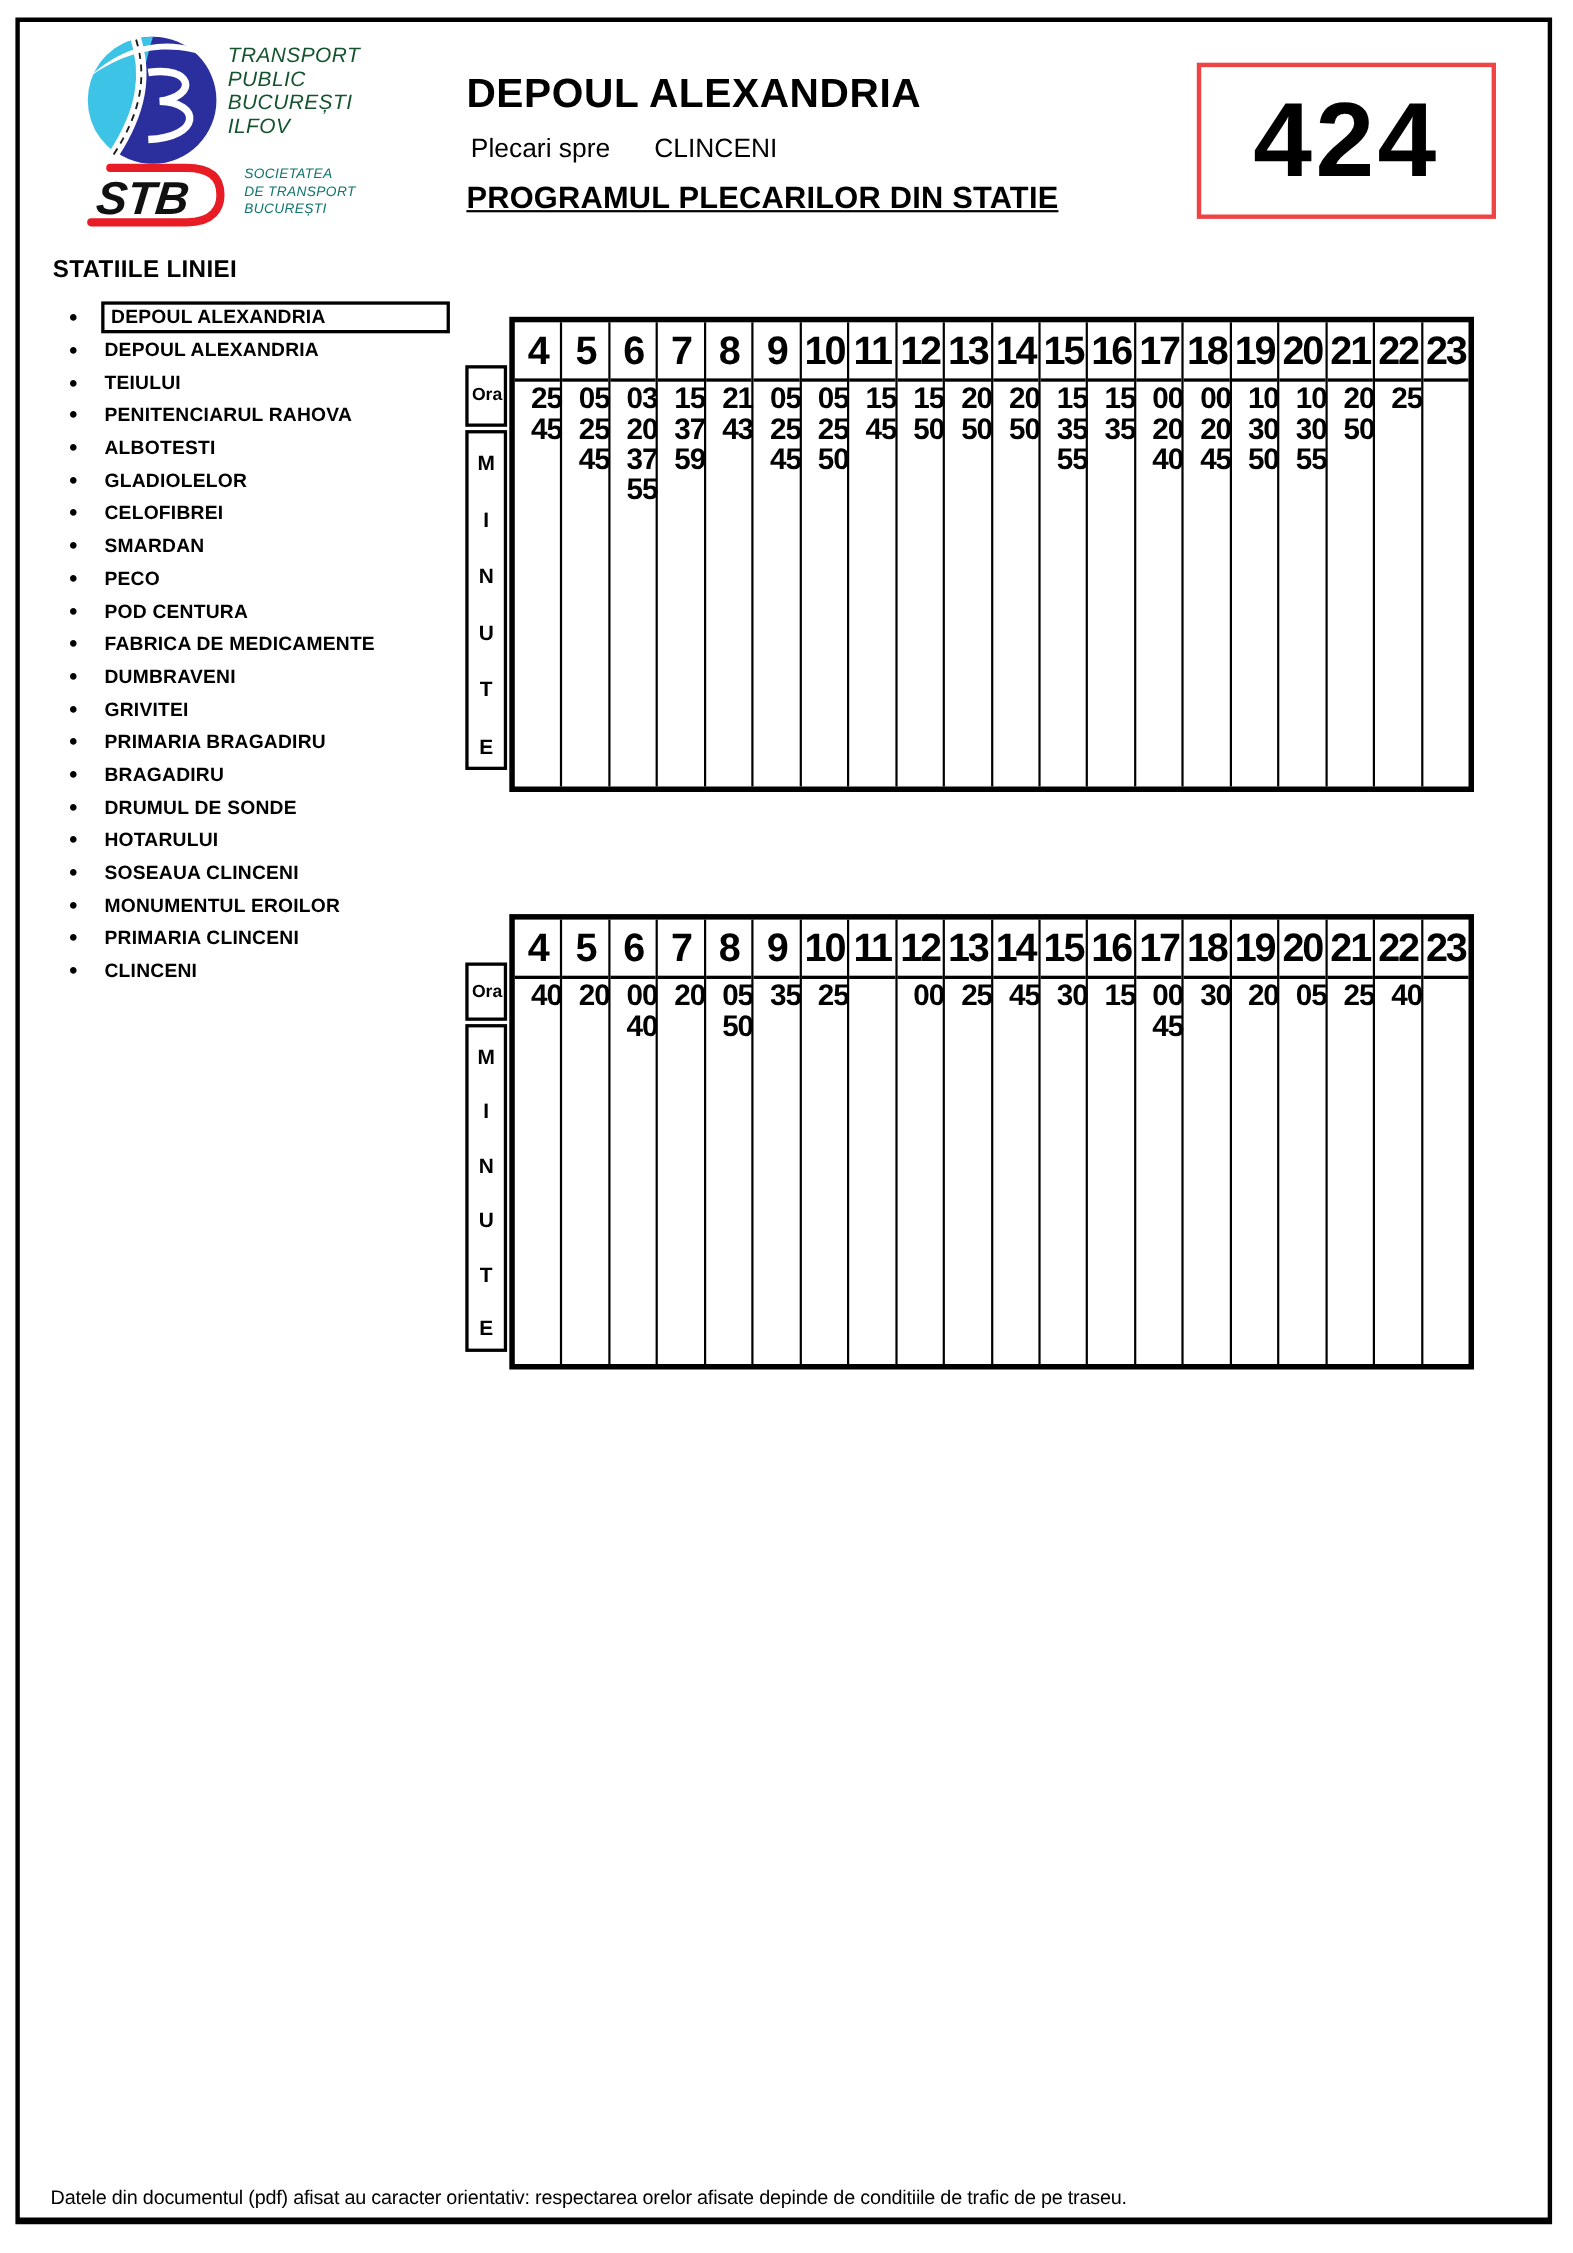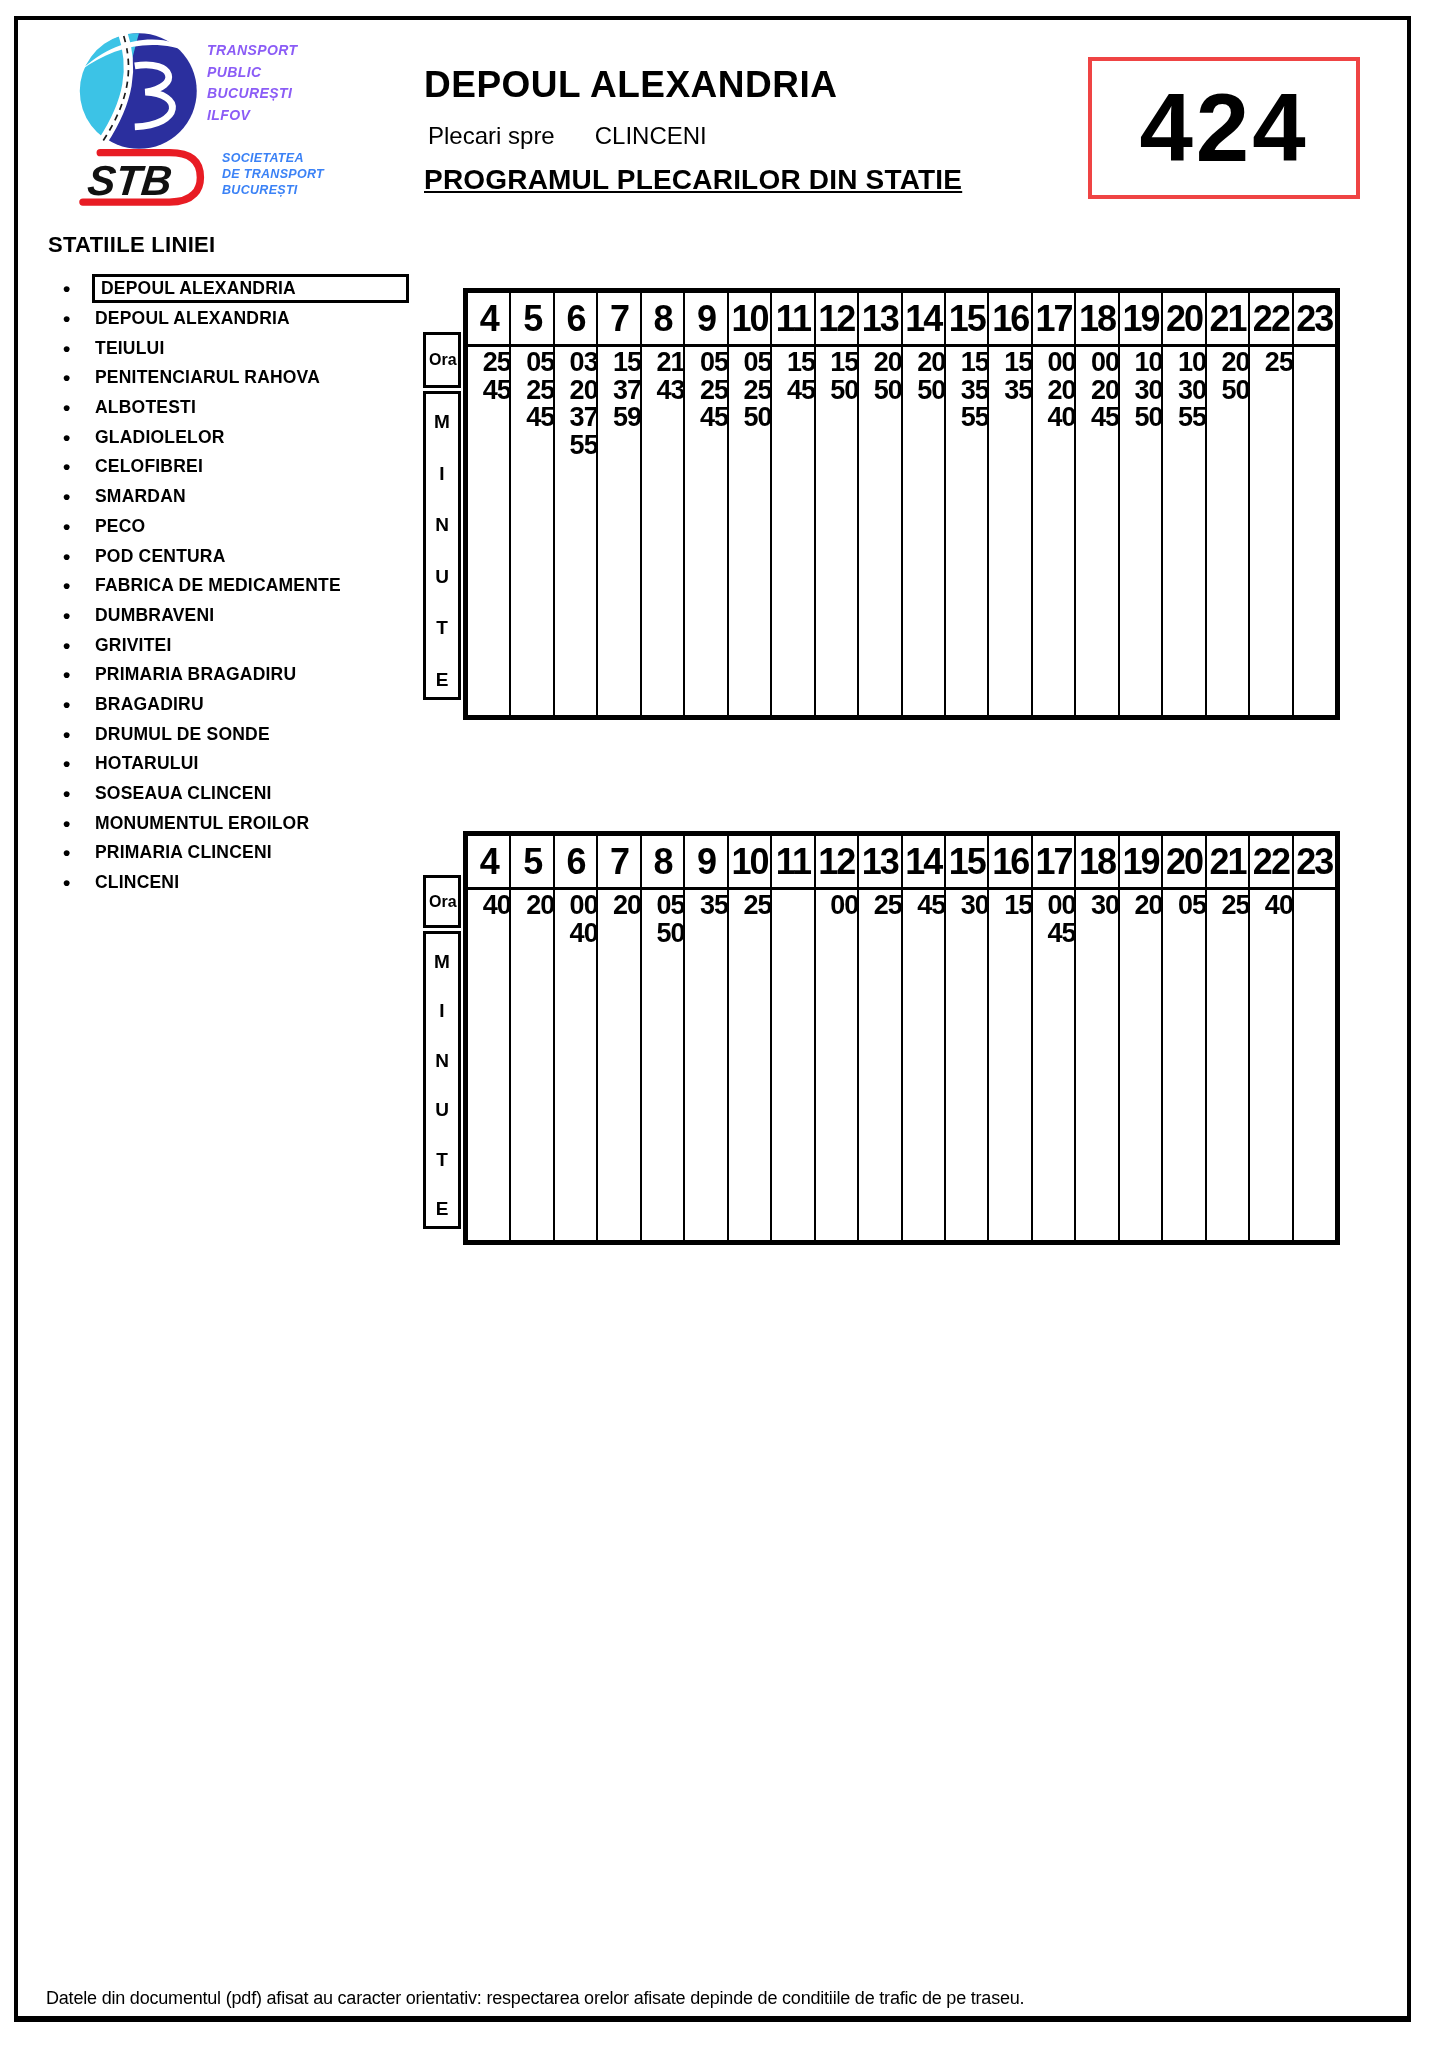--- a/index.html
+++ b/index.html
@@ -7,26 +7,26 @@
     width:1430px;height:2048px;background:#ffffff;position:relative;
     font-family:"Liberation Sans",sans-serif;color:#000;overflow:hidden;
     -webkit-font-smoothing:antialiased;
   }
   .frame{
     position:absolute;left:14px;top:16px;width:1389px;height:1996px;
     border:4px solid #000;border-bottom-width:6px;pointer-events:none;
   }
   
   .tpbi-logo{position:absolute;left:76px;top:26px;width:126px;height:126px;}
-  .tpbi-text{position:absolute;left:207px;top:40px;font-weight:bold;font-style:italic;
-    color:#8b5cf6;font-size:14px;line-height:21.5px;letter-spacing:.4px;}
+  .tpbi-text{position:absolute;left:207px;top:40px;font-weight:normal;font-style:italic;
+    color:#14532d;font-size:19px;line-height:21.5px;letter-spacing:.4px;}
   .tpbi-text span{display:block;}
   .stb-logo{position:absolute;left:78px;top:142px;width:136px;height:72px;}
-  .stb-text{position:absolute;left:222px;top:150px;font-weight:bold;font-style:italic;
-    color:#3b82f6;font-size:12.5px;line-height:16px;letter-spacing:.3px;}
+  .stb-text{position:absolute;left:222px;top:150px;font-weight:normal;font-style:italic;
+    color:#0f766e;font-size:12.5px;line-height:16px;letter-spacing:.3px;}
   .stb-text span{display:block;}
   .depot-title{position:absolute;left:424px;top:64px;font-size:37px;font-weight:bold;letter-spacing:.5px;}
   .direction{position:absolute;left:428px;top:122px;font-size:24px;}
   .direction .dest{margin-left:40px;}
   .subtitle{position:absolute;left:424px;top:164px;font-size:28px;font-weight:bold;letter-spacing:.2px;text-decoration:underline;}
   .route-box{position:absolute;left:1088px;top:57px;width:264px;height:134px;border:4px solid #ef4444;
     display:flex;align-items:center;justify-content:center;}
   .route-box span{font-size:96px;font-weight:bold;letter-spacing:3px;}
   
   .stations-title{position:absolute;left:48px;top:232px;font-size:22px;font-weight:bold;letter-spacing:.3px;}

